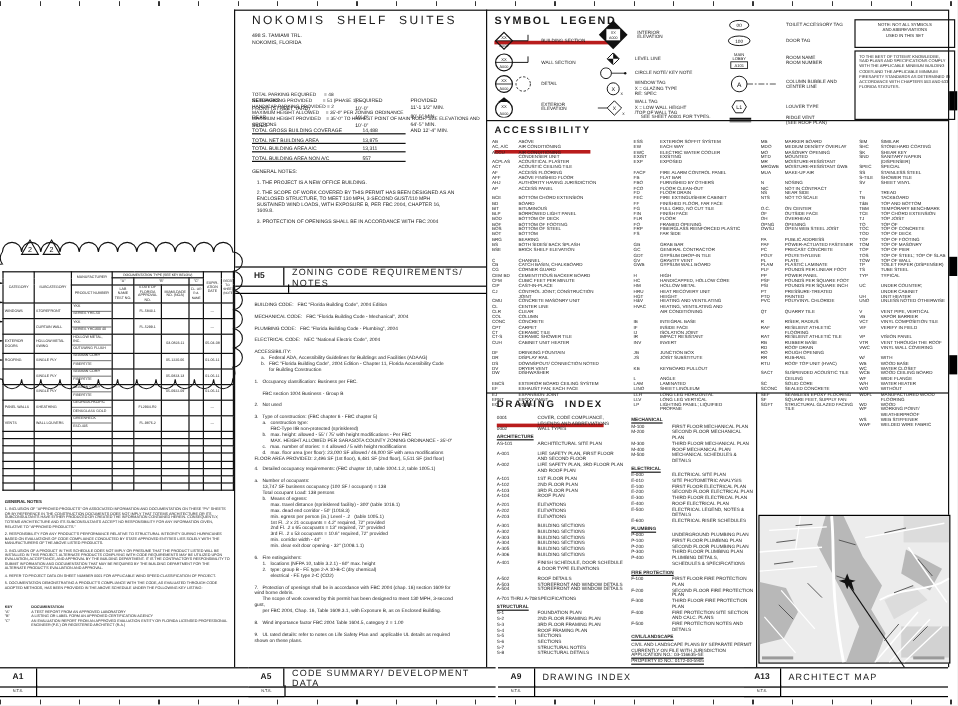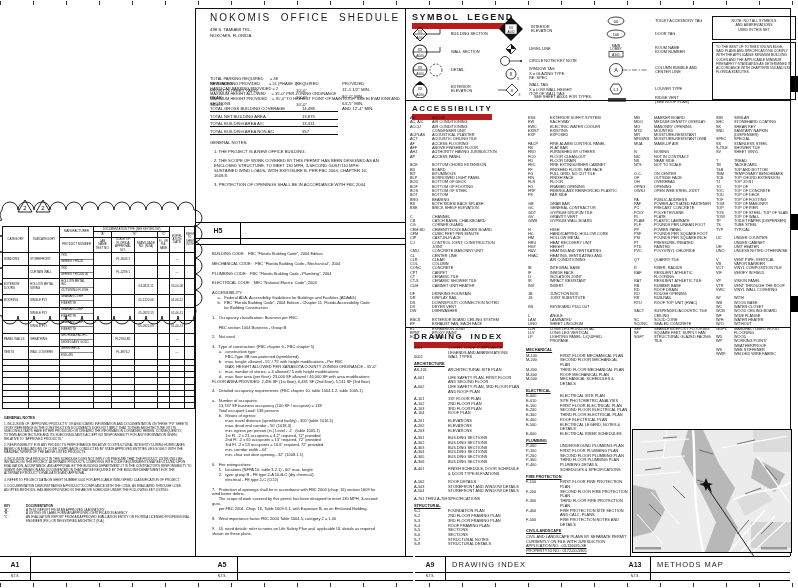--- a/index.html
+++ b/index.html
@@ -1,21 +1,21 @@
 <!DOCTYPE html>
 <html><head>
 <meta charset="utf-8">
 <style>
   html,body{margin:0;padding:0;background:#e9e9e9;}
   #sheet{position:relative;width:798px;height:588px;background:#fff;overflow:hidden;
          font-family:"Liberation Sans",sans-serif;color:#1a1a1a;}
   .t{position:absolute;white-space:pre;color:#1a1a1a;}
   .vline{position:absolute;width:0;border-left:1px solid #111;}
   .hline{position:absolute;height:0;border-top:1px solid #111;}
-  .sec-title{font-weight:bold;letter-spacing:1.5px;font-size:9px;border-bottom:6px solid #b91c1c;padding-bottom:1px;}
+  .sec-title{font-weight:bold;letter-spacing:1.5px;font-size:9px;border-bottom:3px solid #b91c1c;padding-bottom:12px;}
   
   #proj-title{font-size:10px;letter-spacing:2px;}
   .tiny{font-size:4.3px;line-height:5.4px;}
   .areas-row{display:flex;width:128px;border-bottom:.6px solid #111;margin-bottom:1.6px;}
   .areas-row span:first-child{width:92px;}
   
   #setbacks{display:grid;grid-template-columns:86px 46px 62px;font-size:4.3px;line-height:7px;}
   
   .leg-item{position:absolute;display:flex;align-items:center;gap:5px;}
   .leg-label{font-size:3.9px;line-height:4.4px;white-space:pre-line;}
@@ -71,21 +71,21 @@
 
   <div class="hline" style="left:195px;top:8px;width:595px"></div>
   <div class="vline" style="left:195px;top:8px;height:548px"></div>
   <div class="vline" style="left:405px;top:8px;height:548px"></div>
   <div class="vline" style="left:790px;top:8px;height:548px"></div>
   <div class="hline" style="left:405px;top:100px;width:385px"></div>
   <div class="hline" style="left:405px;top:327px;width:225px"></div>
   <div class="vline" style="left:630px;top:327px;height:229px"></div>
   <div class="hline" style="left:630px;top:327px;width:160px"></div>
 
-  <div class="t" id="proj-title" style="left:210px;top:12px">NOKOMIS  OFFICE  SHEDULE</div>
+  <div class="t" id="proj-title" style="left:210px;top:12px">NOKOMIS  SHELF  SUITES</div>
   <div class="t tiny" style="left:210px;top:27px">498 S. TAMIAMI TRL.</div>
   <div class="t tiny" style="left:210px;top:33px">NOKOMIS, FLORIDA</div>
 
   <div class="t" style="left:210px;top:44px;width:196px">
     <div id="setbacks"><span>SETBACKS</span>
    <span>REQUIRED</span>
    <span>PROVIDED</span><span>FRONT (STREET YARD)</span>
    <span>10'-0"</span>
    <span style="white-space:pre-line;line-height:5px">11'-1 1/2" MIN.</span><span>REAR</span>
    <span>10'-0"</span>
@@ -105,20 +105,21 @@
 
   <div class="t tiny" style="left:210px;top:140px">GENERAL NOTES:</div>
   <div class="t" id="proj-notes" style="left:214px;top:149px;width:168px;font-size:4.2px;line-height:5px;white-space:normal">
       <div style="margin-bottom:4px">1.   THE PROJECT IS A NEW OFFICE BUILDING.</div>
       <div style="margin-bottom:4px">2.   THE SCOPE OF WORK COVERED BY THIS PERMIT HAS BEEN DESIGNED AS AN ENCLOSED STRUCTURE, TO MEET 130 MPH, 3-SECOND GUST/110 MPH SUSTAINED WIND LOADS, WITH EXPOSURE B, PER FBC 2004, CHAPTER 16, 1609.8.</div>
       <div style="margin-bottom:4px">3.   PROTECTION OF OPENINGS SHALL BE IN ACCORDANCE WITH FBC 2004</div>
     </div>
 
   <div class="bar" style="left:196px;top:222px;width:209px;height:15px">
     <div class="ref" style="width:44px">H5</div>
+    <div class="lbl">ZONING  CODE  REQUIREMENTS/  NOTES</div>
   </div>
   <div class="subbar" style="left:196px;top:237px;width:209px;height:7px">
     <div class="ref" style="width:44px"></div>
   </div>
 
   <div class="t" id="code-summary" style="left:212px;top:252px;width:192px;font-size:4px;line-height:4.9px;white-space:pre-wrap">BUILDING CODE:   FBC "Florida Building Code", 2004 Edition
 
 MECHANICAL CODE:   FBC "Florida Building Code - Mechanical", 2004
 
 PLUMBING CODE:   FBC "Florida Building Code - Plumbing", 2004
@@ -1685,33 +1686,34 @@
 
   <div id="bars">
       <div class="bar" style="left:0px;top:556px;width:237px;height:15px">
     <div class="ref" style="width:30px">A1</div>
       </div>
   <div class="subbar" style="left:0px;top:571px;width:237px;height:9px">
     <div class="ref" style="width:30px">N.T.S.</div>
       </div>
       <div class="bar" style="left:207px;top:556px;width:206px;height:15px">
     <div class="ref" style="width:30px">A5</div>
+    <div class="lbl">CODE  SUMMARY/  DEVELOPMENT  DATA</div>
       </div>
   <div class="subbar" style="left:207px;top:571px;width:206px;height:9px">
     <div class="ref" style="width:30px">N.T.S.</div>
       </div>
       <div class="bar" style="left:415px;top:556px;width:235px;height:15px">
     <div class="ref" style="width:30px">A9</div>
     <div class="lbl">DRAWING  INDEX</div>
       </div>
   <div class="subbar" style="left:415px;top:571px;width:235px;height:9px">
     <div class="ref" style="width:30px">N.T.S.</div>
       </div>
       <div class="bar" style="left:620px;top:556px;width:170px;height:15px">
     <div class="ref" style="width:30px">A13</div>
-    <div class="lbl">METHODS  MAP</div>
+    <div class="lbl">ARCHITECT  MAP</div>
       </div>
   <div class="subbar" style="left:620px;top:571px;width:170px;height:9px">
     <div class="ref" style="width:30px">N.T.S.</div>
       </div>
     </div>
 
 </div>
 
 </body></html>

